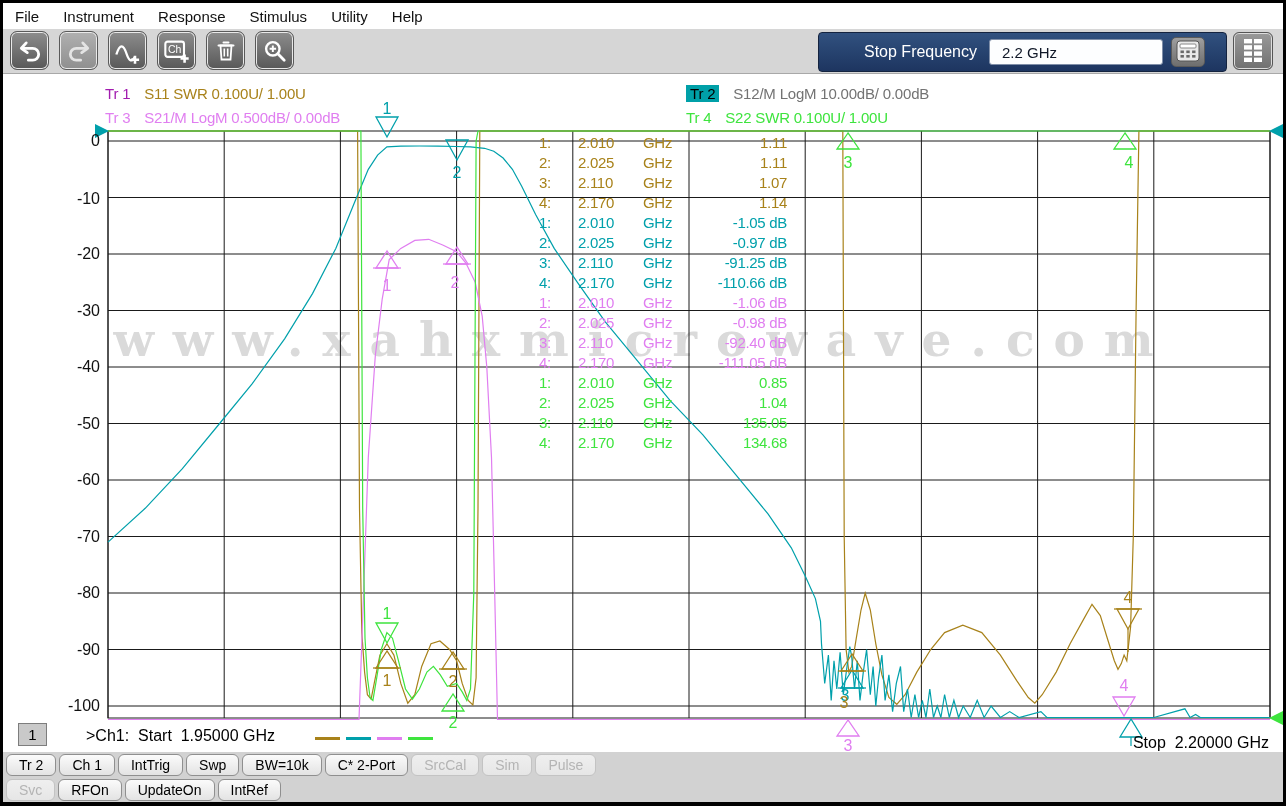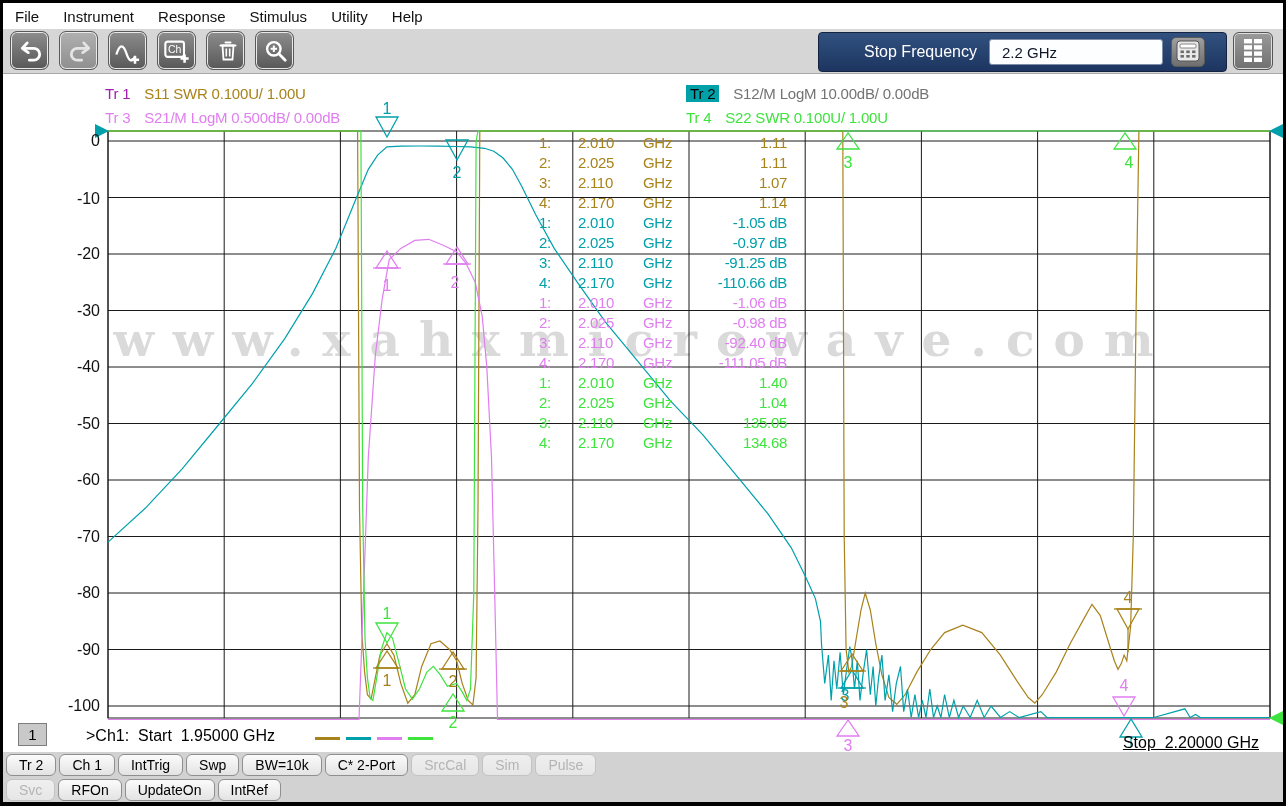--- a/index.html
+++ b/index.html
@@ -9,21 +9,21 @@
   
   .menubar{position:absolute;left:3px;top:3px;right:3px;height:26px;background:#fff;
     display:flex;align-items:center;border-bottom:1px solid #e2e2e2;z-index:5;}
   .menu-item{font-size:15px;color:#111;padding:0 12px;cursor:default;}
   
   .toolbar{position:absolute;left:3px;top:29px;right:3px;height:44px;background:#d6d6d6;
     border-bottom:1px solid #a8a8a8;z-index:5;}
   .tb-left{position:absolute;left:7px;top:2px;display:flex;gap:10px;}
   .icon-btn{width:39px;height:39px;border-radius:7px;border:1px solid #5a5a5a;
     background:linear-gradient(#8d8d8d,#585858);display:flex;align-items:center;
-    justify-content:flex-end;padding:4px;box-shadow:0 0 0 1px #e9e9e9 inset;}
+    justify-content:center;padding:4px;box-shadow:0 0 0 1px #e9e9e9 inset;}
   .icon-btn.disabled{background:linear-gradient(#b0b0b0,#8f8f8f);}
   .icon-btn svg{display:block;}
   .stopfreq-panel{position:absolute;left:815px;top:3px;width:407px;height:38px;
     background:linear-gradient(#31517f,#1d3560);border:1px solid #14233f;border-radius:4px;
     display:flex;align-items:center;}
   .sf-label{color:#fff;font-size:16px;margin-left:45px;white-space:nowrap;}
   .sf-input{margin-left:12px;width:148px;height:24px;border:1px solid #7f8ea8;border-radius:3px;
     background:#fdfeff;font-size:15px;font-family:inherit;padding:0 12px;color:#101828;}
   .keypad-btn{margin-left:8px;width:34px;height:30px;border-radius:5px;border:1px solid #5a5a5a;
     background:linear-gradient(#9f9f9f,#6e6e6e);display:flex;align-items:center;justify-content:center;padding:0;}
@@ -38,21 +38,21 @@
   #plot-svg{position:absolute;left:0;top:0;width:1280px;height:678px;z-index:2;}
   .tr-head{position:absolute;font-size:15px;letter-spacing:-0.2px;white-space:nowrap;z-index:4;}
   .tr-id{margin-right:14px;}
   .tr-id.hl{color:#000;padding:0 4px;}
   #marker-table{position:absolute;left:0;top:0;z-index:4;}
   .mt-cell{position:absolute;font-size:15px;letter-spacing:-0.3px;white-space:pre;height:20px;line-height:20px;}
   .y-lab{position:absolute;width:60px;text-align:right;font-size:16px;color:#111;z-index:3;}
   .chan-box{position:absolute;left:15px;top:649px;width:27px;height:21px;background:#c9c9c9;
     border:1px solid #7d7d7d;text-align:center;font-size:15px;line-height:21px;color:#000;z-index:4;}
   .start-label{position:absolute;left:83px;top:653px;font-size:16px;color:#000;z-index:4;white-space:pre;}
-  .stop-label{position:absolute;right:24px;top:660px;font-size:16px;color:#000;z-index:4;white-space:pre;text-decoration:underline;}
+  .stop-label{position:absolute;right:14px;top:660px;font-size:16px;color:#000;z-index:4;white-space:pre;}
   .dash{position:absolute;top:663px;width:25px;height:3px;z-index:4;}
   
   .bottombar{position:absolute;left:3px;right:3px;bottom:4px;height:50px;background:#d2d2d2;z-index:5;}
   .bb-row{position:absolute;left:3px;display:flex;gap:3px;}
   #bb-row1{top:2px;} #bb-row2{top:27px;}
   .bb-btn{height:22px;border:1px solid #8f8f8f;border-radius:6px;background:linear-gradient(#fbfbfb,#e3e3e3);
     font-size:14px;font-family:inherit;color:#000;padding:0 12px;white-space:nowrap;}
   .bb-btn.disabled{color:#b4b4b4;border-color:#c3c3c3;background:linear-gradient(#efefef,#e6e6e6);}
 </style>
 </head>
@@ -316,21 +316,21 @@
         <span class="mt-cell" style="left: 575px; top: 259px; width: 55px; text-align: left; color: rgb(224, 126, 240);">2.110</span>
         <span class="mt-cell" style="left: 640px; top: 259px; width: 40px; text-align: left; color: rgb(224, 126, 240);">GHz</span>
         <span class="mt-cell" style="left: 676px; top: 259px; width: 108px; text-align: right; color: rgb(224, 126, 240);">-92.40 dB</span>
         <span class="mt-cell" style="left: 508px; top: 279px; width: 40px; text-align: right; color: rgb(224, 126, 240);">4:</span>
         <span class="mt-cell" style="left: 575px; top: 279px; width: 55px; text-align: left; color: rgb(224, 126, 240);">2.170</span>
         <span class="mt-cell" style="left: 640px; top: 279px; width: 40px; text-align: left; color: rgb(224, 126, 240);">GHz</span>
         <span class="mt-cell" style="left: 676px; top: 279px; width: 108px; text-align: right; color: rgb(224, 126, 240);">-111.05 dB</span>
         <span class="mt-cell" style="left: 508px; top: 299px; width: 40px; text-align: right; color: rgb(62, 228, 62);">1:</span>
         <span class="mt-cell" style="left: 575px; top: 299px; width: 55px; text-align: left; color: rgb(62, 228, 62);">2.010</span>
         <span class="mt-cell" style="left: 640px; top: 299px; width: 40px; text-align: left; color: rgb(62, 228, 62);">GHz</span>
-        <span class="mt-cell" style="left: 676px; top: 299px; width: 108px; text-align: right; color: rgb(62, 228, 62);">1.40</span>
+        <span class="mt-cell" style="left: 676px; top: 299px; width: 108px; text-align: right; color: rgb(62, 228, 62);">0.85</span>
         <span class="mt-cell" style="left: 508px; top: 319px; width: 40px; text-align: right; color: rgb(62, 228, 62);">2:</span>
         <span class="mt-cell" style="left: 575px; top: 319px; width: 55px; text-align: left; color: rgb(62, 228, 62);">2.025</span>
         <span class="mt-cell" style="left: 640px; top: 319px; width: 40px; text-align: left; color: rgb(62, 228, 62);">GHz</span>
         <span class="mt-cell" style="left: 676px; top: 319px; width: 108px; text-align: right; color: rgb(62, 228, 62);">1.04</span>
         <span class="mt-cell" style="left: 508px; top: 339px; width: 40px; text-align: right; color: rgb(62, 228, 62);">3:</span>
         <span class="mt-cell" style="left: 575px; top: 339px; width: 55px; text-align: left; color: rgb(62, 228, 62);">2.110</span>
         <span class="mt-cell" style="left: 640px; top: 339px; width: 40px; text-align: left; color: rgb(62, 228, 62);">GHz</span>
         <span class="mt-cell" style="left: 676px; top: 339px; width: 108px; text-align: right; color: rgb(62, 228, 62);">135.05</span>
         <span class="mt-cell" style="left: 508px; top: 359px; width: 40px; text-align: right; color: rgb(62, 228, 62);">4:</span>
         <span class="mt-cell" style="left: 575px; top: 359px; width: 55px; text-align: left; color: rgb(62, 228, 62);">2.170</span>

